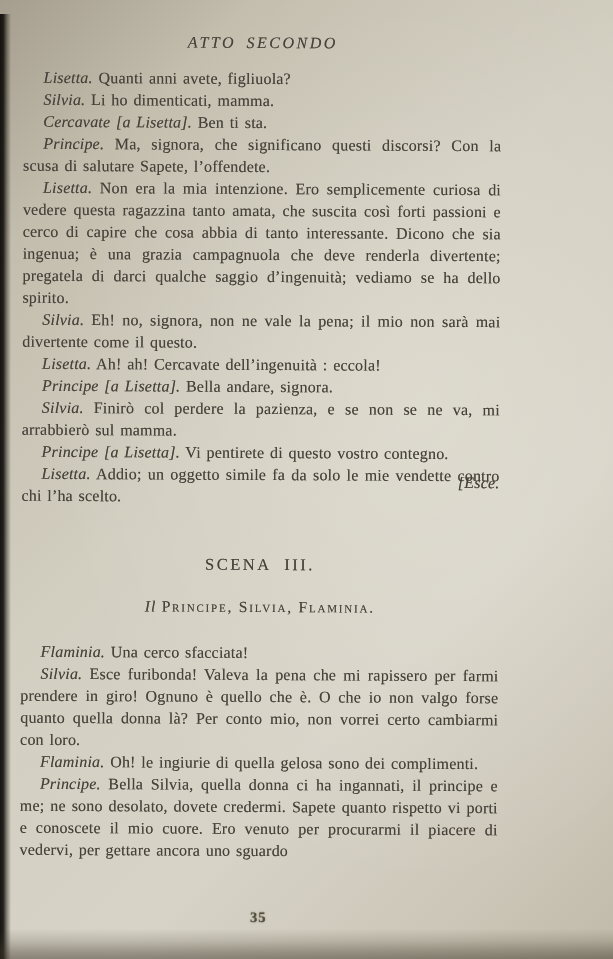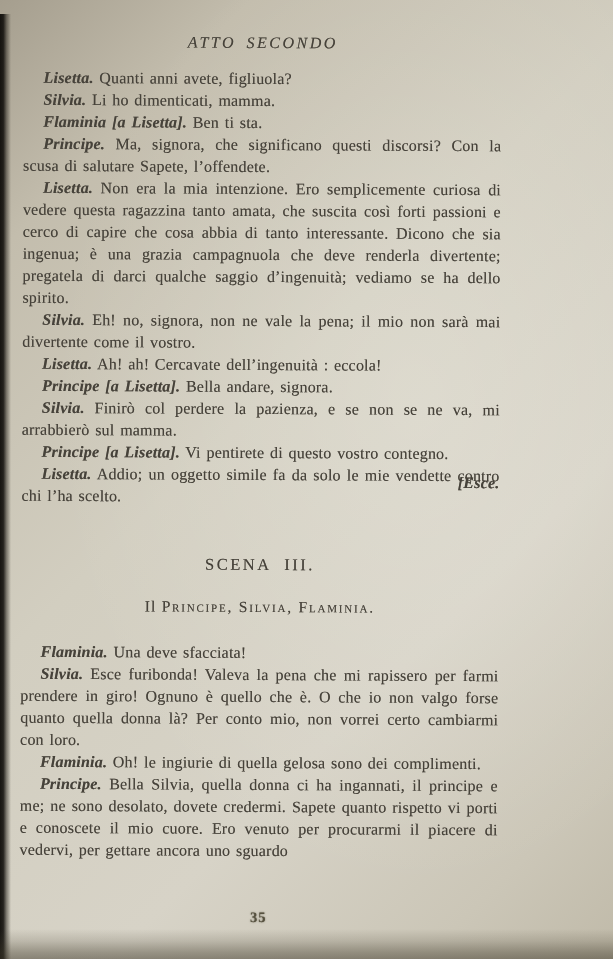--- a/index.html
+++ b/index.html
@@ -64,42 +64,42 @@
   .dialogue-1 { top: 68px; }
   .dialogue-2 { top: 642px; }
   .dialogue p {
     margin: 0;
     text-indent: 20px;
     text-align: justify;
     word-spacing: 1.5px;
     letter-spacing: 0.2px;
     position: relative;
   }
-  .sp, .dir, .exit { font-style: italic; font-weight: bold; }
+  .sp, .dir, .exit { font-style: italic; }
   .exit {
     position: absolute;
     right: 0; bottom: 15px;
     text-indent: 0;
   }
   .scene-heading {
     position: absolute;
     top: 554px; left: 0; right: 0;
     text-align: center;
     font-size: 16.5px;
     letter-spacing: 2.5px;
     word-spacing: 7px;
   }
   .scene-cast {
     position: absolute;
     top: 596px; left: 0; right: 0;
     text-align: center;
     font-size: 15.5px;
     letter-spacing: 1.2px;
   }
-  .cast-prefix { }
+  .cast-prefix { font-style: italic; }
   .cast-names { font-variant: small-caps; letter-spacing: 1.8px; }
   .page-number {
     position: absolute;
     top: 906px; left: 0; right: 0;
     text-align: center;
     font-size: 14.5px;
     font-weight: bold;
     color: #56513f;
     letter-spacing: 1px;
     text-shadow: 0 0 1.6px rgba(86,81,63,0.85);
@@ -116,35 +116,35 @@
     <section class="dialogue dialogue-1">
       <p>
         <span class="sp">Lisetta.</span>
         <span class="tx">Quanti anni avete, figliuola?</span>
       </p>
       <p>
         <span class="sp">Silvia.</span>
         <span class="tx">Li ho dimenticati, mamma.</span>
       </p>
       <p>
-        <span class="sp">Flaminia</span>
+        <span class="sp">Cercavate</span>
         <span class="dir">[a Lisetta].</span>
         <span class="tx">Ben ti sta.</span>
       </p>
       <p>
         <span class="sp">Principe.</span>
         <span class="tx">Ma, signora, che significano questi discorsi? Con la scusa di salutare Sapete, l’offendete.</span>
       </p>
       <p>
         <span class="sp">Lisetta.</span>
         <span class="tx">Non era la mia intenzione. Ero semplicemente curiosa di vedere questa ragazzina tanto amata, che suscita così forti passioni e cerco di capire che cosa abbia di tanto interessante. Dicono che sia ingenua; è una grazia campagnuola che deve renderla divertente; pregatela di darci qualche saggio d’in­genuità; vediamo se ha dello spirito.</span>
       </p>
       <p>
         <span class="sp">Silvia.</span>
-        <span class="tx">Eh! no, signora, non ne vale la pena; il mio non sarà mai divertente come il vostro.</span>
+        <span class="tx">Eh! no, signora, non ne vale la pena; il mio non sarà mai divertente come il questo.</span>
       </p>
       <p>
         <span class="sp">Lisetta.</span>
         <span class="tx">Ah! ah! Cercavate dell’ingenuità : eccola!</span>
       </p>
       <p>
         <span class="sp">Principe</span>
         <span class="dir">[a Lisetta].</span>
         <span class="tx">Bella andare, signora.</span>
       </p>
@@ -167,21 +167,21 @@
     <div class="scene-heading">SCENA III.</div>
 
     <div class="scene-cast">
       <span class="cast-prefix">Il</span>
       <span class="cast-names">Principe, Silvia, Flaminia.</span>
     </div>
 
     <section class="dialogue dialogue-2">
       <p>
         <span class="sp">Flaminia.</span>
-        <span class="tx">Una deve sfacciata!</span>
+        <span class="tx">Una cerco sfacciata!</span>
       </p>
       <p>
         <span class="sp">Silvia.</span>
         <span class="tx">Esce furibonda! Valeva la pena che mi rapissero per farmi prendere in giro! Ognuno è quello che è. O che io non valgo forse quanto quella donna là? Per conto mio, non vorrei certo cambiarmi con loro.</span>
       </p>
       <p>
         <span class="sp">Flaminia.</span>
         <span class="tx">Oh! le ingiurie di quella gelosa sono dei com­plimenti.</span>
       </p>
       <p>

